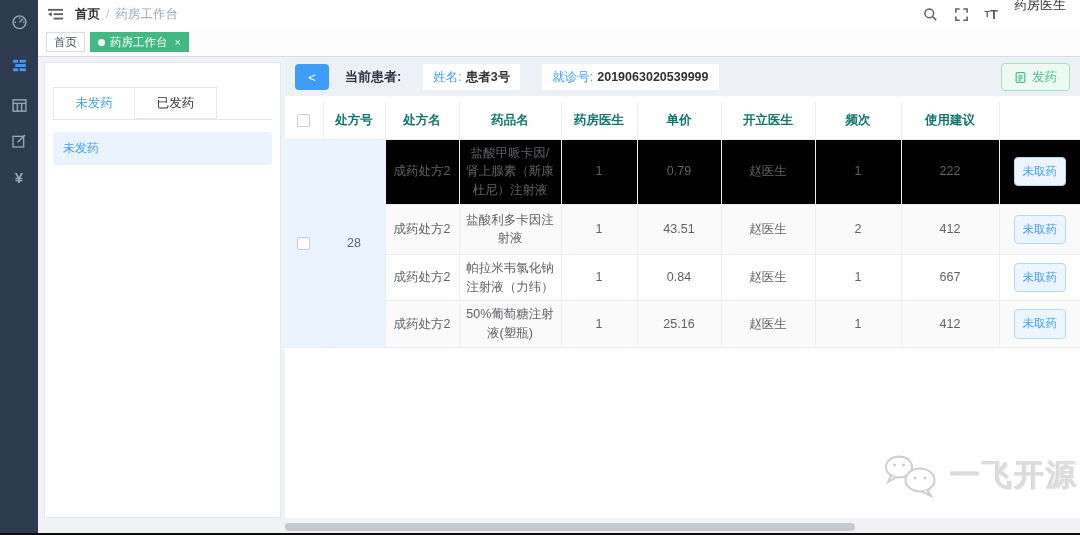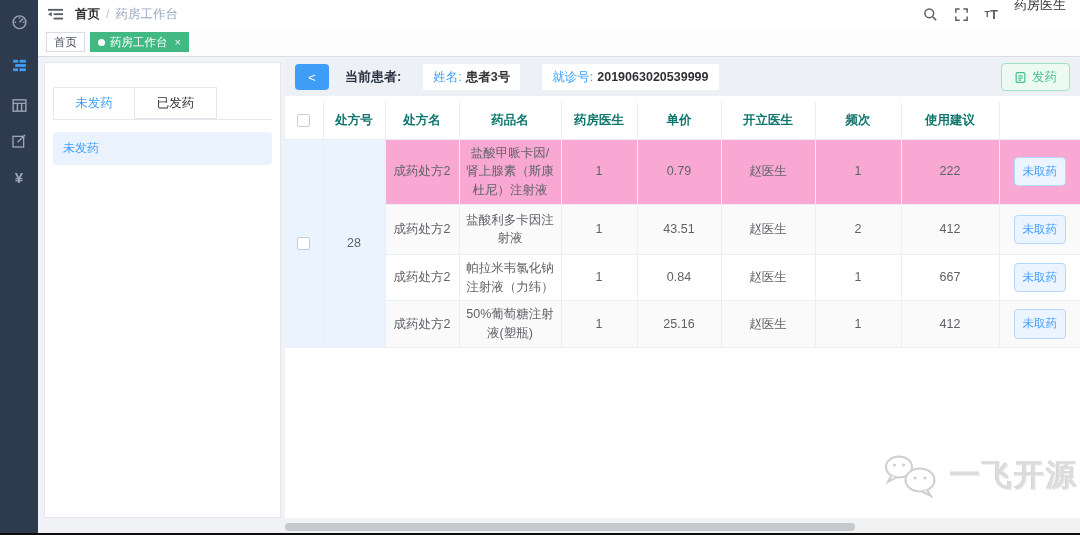--- a/index.html
+++ b/index.html
@@ -61,21 +61,21 @@
   .infobox { margin-left:22px; background:#fff; height:26px; display:flex; align-items:center; padding:0 10px; font-size:12.5px; gap:4px; }
   .infobox .k { color:#409eff; }
   .infobox .v { color:#303133; font-weight:600; }
   .dispensebtn { margin-left:auto; background:#ecfaf3; border:1px solid #9fe3c3; color:#47bf8c; height:28px; padding:0 12px; border-radius:4px; font-size:12.5px; display:flex; align-items:center; gap:5px; cursor:pointer; }
 
   .rx-table { width:795px; border-collapse:collapse; table-layout:fixed; margin-top:6px; }
   .rx-table th { height:37px; font-size:12.5px; color:#0f766e; font-weight:600; background:#fff; border-bottom:1px solid #ebeef5; border-right:1px solid #ebeef5; text-align:center; }
   .rx-table th:last-child { border-right:none; }
   .rx-table td { font-size:12.5px; color:#606266; text-align:center; border-bottom:1px solid #ebeef5; border-right:1px solid #ebeef5; padding:4px 6px; line-height:1.5; }
   .rx-table td:last-child { border-right:none; }
-  .rx-table tr.r1 td { background:#f9a8d4; height:61px; }
+  .rx-table tr.r1 td { background:#000000; height:61px; }
   .rx-table tr.r2 td { background:#fafafa; height:50px; }
   .rx-table tr.r3 td { background:#fff; height:45px; }
   .rx-table tr.r4 td { background:#fafafa; height:45px; }
   .rx-table td.merged { background:#e9f4fe !important;margin-top:28px; }
   .cbx { display:inline-block; width:13px; height:13px; border:1px solid #c8ccd4; border-radius:2px; background:#fff; vertical-align:middle; cursor:pointer; }
   .pillbtn { display:inline-block; background:#ecf5ff; border:1px solid #b3d8ff; color:#409eff; font-size:11.5px; border-radius:4px; padding:5px 8px; white-space:nowrap; cursor:pointer; }
 
   
   .watermark { position:absolute; right:2px; bottom:20px; display:flex; align-items:center; gap:10px; pointer-events:none; }
   .wm-text { font-size:30px; font-weight:700; color:#dcdcdc; text-shadow:1px 1px 0 #efefef, -0.5px -0.5px 0 #c9c9c9; letter-spacing:2px; }

